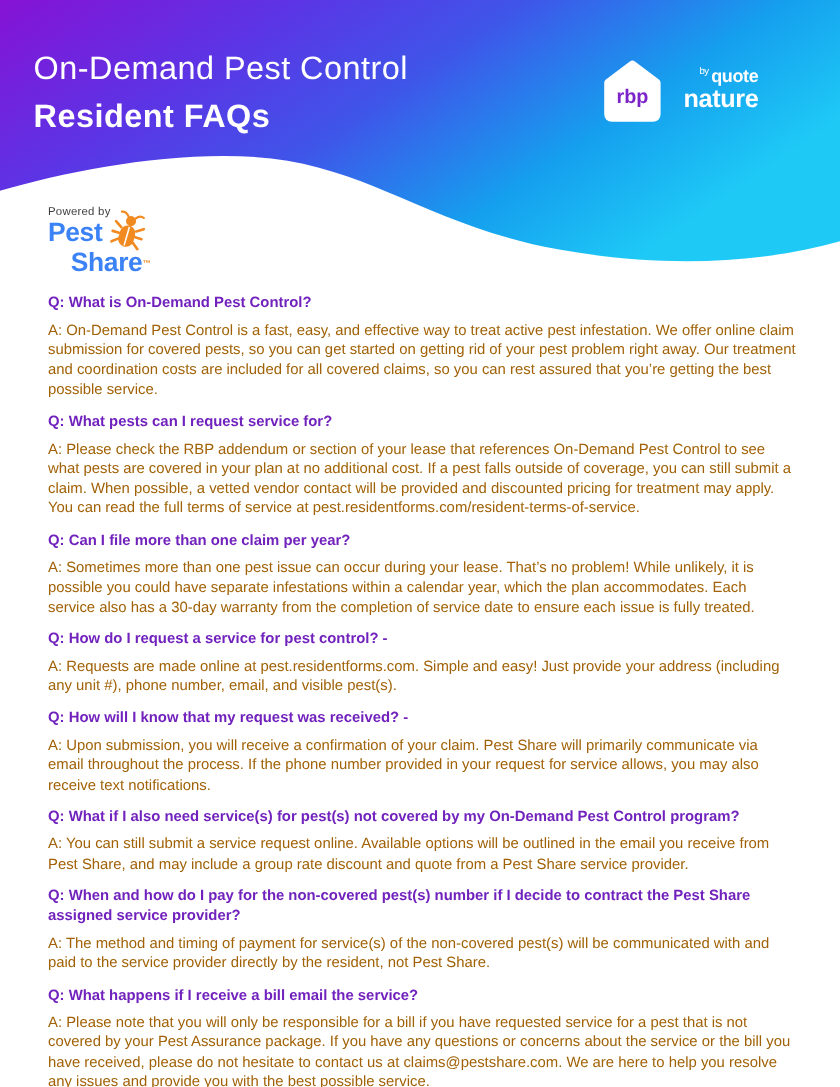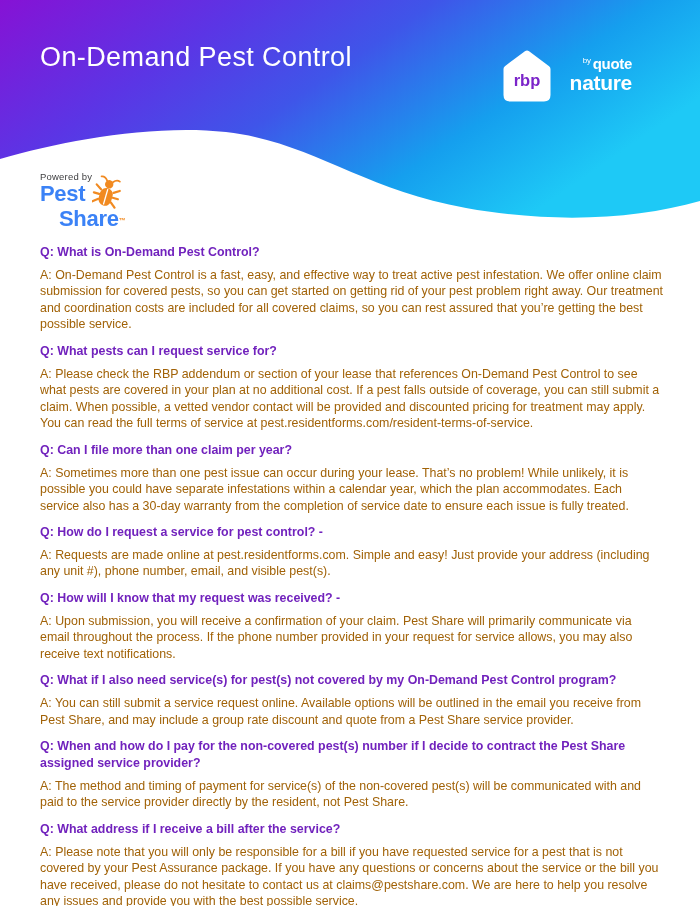--- a/index.html
+++ b/index.html
@@ -4,21 +4,21 @@
 <style>
   html,body { margin:0; padding:0; background:#ffffff; }
   .page {
     position:relative; width:700px; height:906px; background:#ffffff;
     overflow:hidden; font-family:"Liberation Sans", sans-serif;
   }
 
   
   .header { position:absolute; top:0; left:0; width:700px; height:232px; }
   .header-bg { position:absolute; top:0; left:0; }
-  .title-block { position:absolute; left:40px; top:44px; color:#ffffff; }
+  .title-block { position:absolute; left:28px; top:44px; color:#ffffff; }
   .title-line1 { font-size:27px; font-weight:400; letter-spacing:0.4px; line-height:1; }
   .title-line2 { font-size:27px; font-weight:700; letter-spacing:0.4px; line-height:1; margin-top:13px; }
 
   .rbp-badge { position:absolute; left:502px; top:48px; width:50px; height:54px; }
 
   .sn-wordmark { position:absolute; left:560px; top:56px; width:72px; color:#ffffff; text-align:right; }
   .sn-line1 { font-size:15px; font-weight:700; letter-spacing:-0.3px; line-height:1; }
   .sn-by { font-size:8px; font-weight:400; vertical-align:6px; margin-right:2px; }
   .sn-line2 { font-size:21px; font-weight:700; letter-spacing:-0.3px; line-height:1; margin-top:1px; }
 
@@ -59,20 +59,21 @@
         </linearGradient>
       </defs>
       <path d="M0,0 H700 V201
                C636,219 556,224 466,208
                C361,189 312,142 226,132
                C152,124 62,141 0,159 Z" fill="url(#hg)"></path>
     </svg>
 
     <div class="title-block">
       <div class="title-line1">On-Demand Pest Control</div>
+      <div class="title-line2">Resident FAQs</div>
     </div>
 
     <svg class="rbp-badge" width="50" height="54" viewBox="0 0 50 54" aria-hidden="true">
       <rect x="8" y="10" width="35" height="35" rx="6" fill="#2fc6c4" transform="rotate(45 25.5 27.5)"></rect>
       <path d="M25,6 L45,21 V47 Q45,50 42,50 H8 Q5,50 5,47 V21 Z" fill="#ffffff" stroke="#ffffff" stroke-width="7" stroke-linejoin="round"></path>
       <text x="25" y="38" text-anchor="middle" font-size="16.5" font-weight="bold" fill="#7b24c9">rbp</text>
     </svg>
 
     <div class="sn-wordmark">
       <div class="sn-line1"><span class="sn-by">by</span><span>quote</span></div>
@@ -121,17 +122,17 @@
 
     <p class="faq-q">Q: How will I know that my request was received? -</p>
     <p class="faq-a">A: Upon submission, you will receive a confirmation of your claim. Pest Share will primarily communicate via email throughout the process. If the phone number provided in your request for service allows, you may also receive text notifications.</p>
 
     <p class="faq-q">Q: What if I also need service(s) for pest(s) not covered by my On-Demand Pest Control program?</p>
     <p class="faq-a">A: You can still submit a service request online. Available options will be outlined in the email you receive from Pest Share, and may include a group rate discount and quote from a Pest Share service provider.</p>
 
     <p class="faq-q">Q: When and how do I pay for the non-covered pest(s) number if I decide to contract the Pest Share assigned service provider?</p>
     <p class="faq-a">A: The method and timing of payment for service(s) of the non-covered pest(s) will be communicated with and paid to the service provider directly by the resident, not Pest Share.</p>
 
-    <p class="faq-q">Q: What address if I receive a bill after the service?</p>
+    <p class="faq-q">Q: What happens if I receive a bill email the service?</p>
     <p class="faq-a">A: Please note that you will only be responsible for a bill if you have requested service for a pest that is not covered by your Pest Assurance package. If you have any questions or concerns about the service or the bill you have received, please do not hesitate to contact us at claims@pestshare.com. We are here to help you resolve any issues and provide you with the best possible service.</p>
   </div>
 
 </div>
 
 </body></html>

